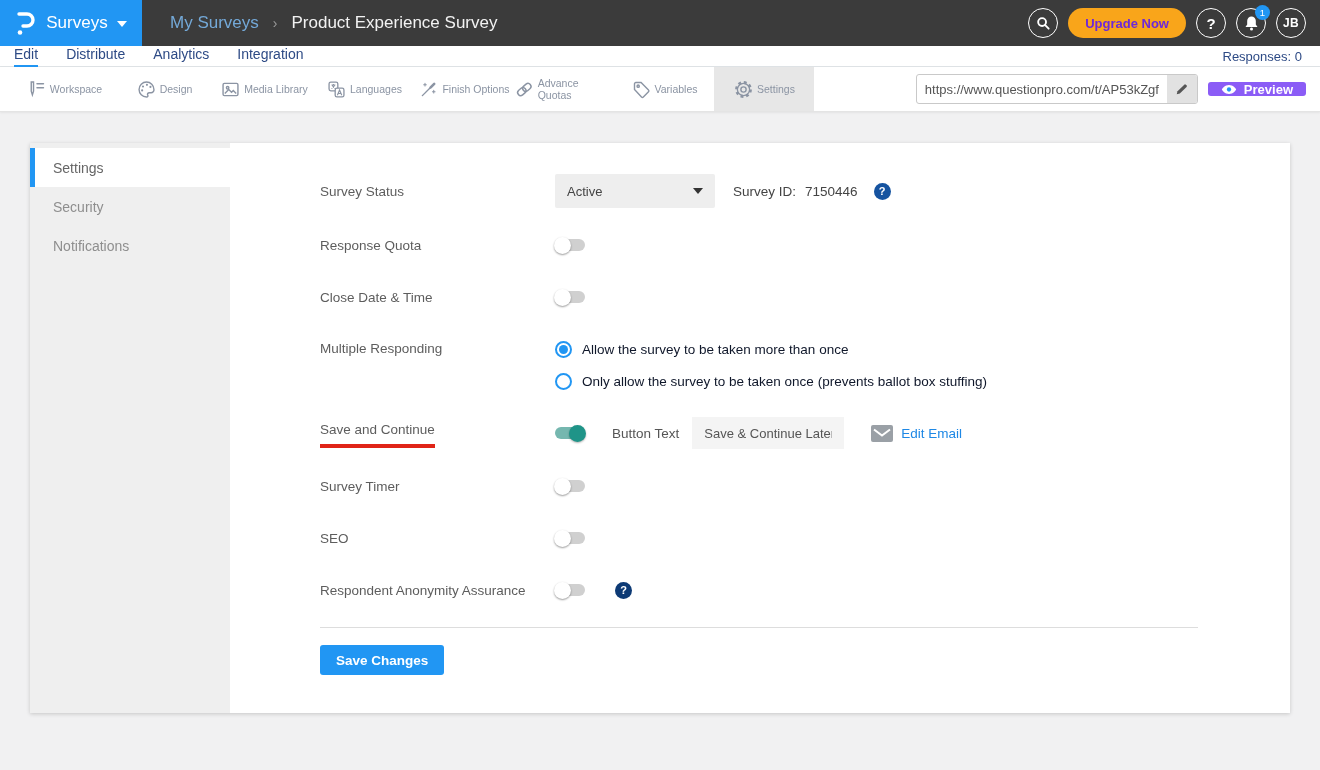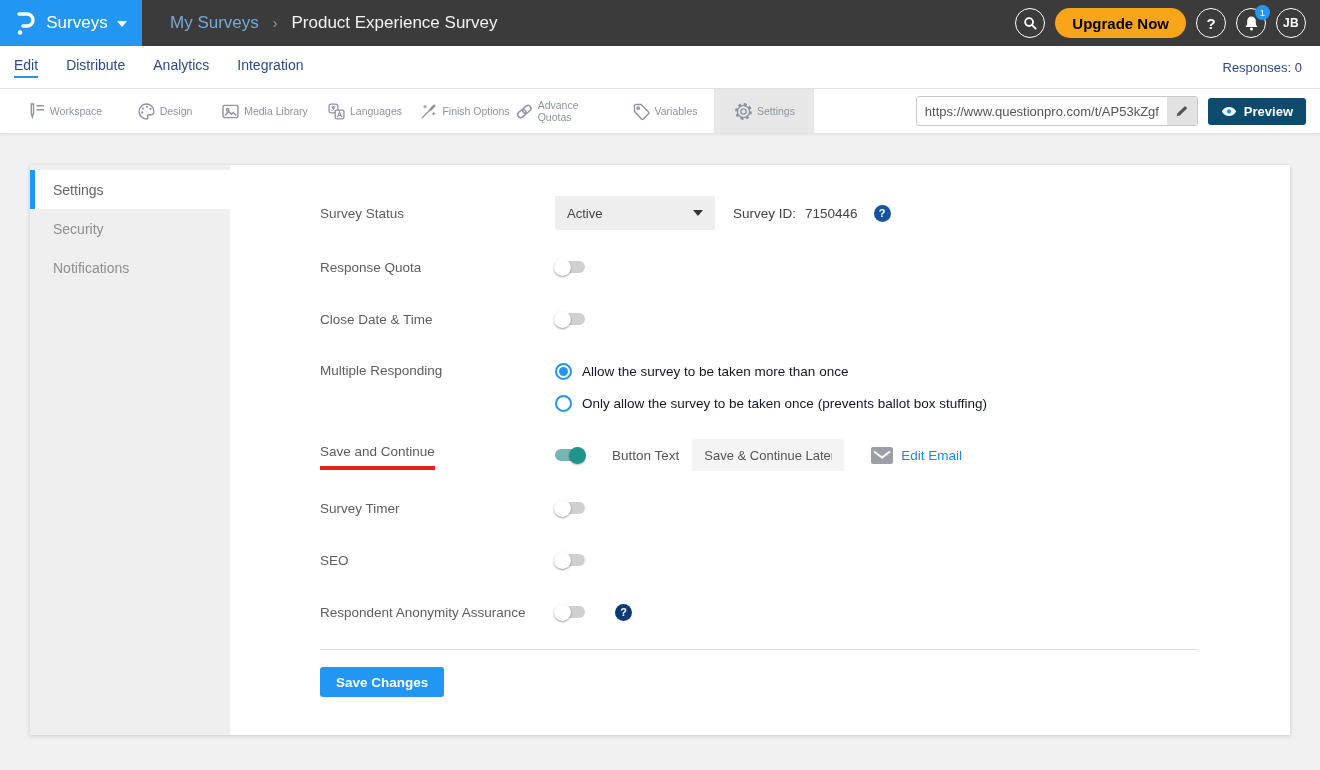--- a/index.html
+++ b/index.html
@@ -14,42 +14,42 @@
   .logo-caret { width:0; height:0; border-left:5px solid transparent; border-right:5px solid transparent; border-top:6px solid #fff; margin-top:2px; }
   .breadcrumb { display:flex; align-items:center; margin-left:28px; gap:14px; }
   .bc-link { color:#74a9d8; font-size:17px; cursor:pointer; }
   .bc-sep { color:#9a9a9a; font-size:14px; }
   .bc-current { color:#f2f2f2; font-size:17px; }
   .header-right { margin-left:auto; display:flex; align-items:center; gap:10px; margin-right:14px; }
   .hicon { width:30px; height:30px; border:1.5px solid #fff; border-radius:50%; display:flex; align-items:center; justify-content:center; color:#fff; cursor:pointer; position:relative; }
   .hicon svg { display:block; }
   .hicon.help { font-size:15px; font-weight:bold; }
   .badge { position:absolute; top:-4px; right:-5px; min-width:15px; height:15px; border-radius:8px; background:#2196f3; color:#fff; font-size:9.5px; display:flex; align-items:center; justify-content:center; padding:0 3px; }
-  .upgrade-btn { height:30px; border-radius:15px; background:#f9a51a; color:#000000; font-size:15px; font-weight:bold; border:none; padding:0 17px; cursor:pointer; font-family:inherit; }
+  .upgrade-btn { height:30px; border-radius:15px; background:#f9a51a; color:#6d28d9; font-size:13px; font-weight:bold; border:none; padding:0 17px; cursor:pointer; font-family:inherit; }
   .avatar { font-size:12px; font-weight:bold; letter-spacing:.3px; }
 
   
-  .nav-row { height:43px; background:#fff; display:flex; align-items:center; border-bottom:1px solid #dfe3e6; }
+  .nav-row { height:21px; background:#fff; display:flex; align-items:center; border-bottom:1px solid #dfe3e6; }
   .nav-tabs { display:flex; margin-left:14px; gap:28px; }
   .nav-tab { font-size:14px; color:#2d4a85; cursor:pointer; padding-bottom:3px; }
   .nav-tab.active { border-bottom:2px solid #2196f3; }
   .responses { margin-left:auto; margin-right:18px; font-size:13px; color:#2d4a85; }
 
   
   .toolbar { height:45px; background:#fff; display:flex; align-items:stretch; border-bottom:1px solid #e4e4e4; box-shadow:0 1px 2px rgba(0,0,0,.06); position:relative; }
   .tool-items { display:flex; margin-left:14px; }
   .tool-item { width:100px; display:flex; flex-direction:row; align-items:center; justify-content:center; gap:3px; cursor:pointer; color:#858fa1; }
   .tool-item.selected { background:#e7e7e7; }
   .tool-item svg { display:block; }
   .tool-label { font-size:10.5px; color:#8b94a3; }
   .toolbar-right { margin-left:auto; display:flex; align-items:center; gap:10px; margin-right:14px; }
   .url-box { width:282px; height:30px; border:1px solid #c9c9c9; border-radius:3px; background:#fff; display:flex; align-items:center; overflow:hidden; }
   .url-input { flex:1; border:none; outline:none; font-size:13px; color:#555; padding:0 8px; font-family:inherit; background:transparent; min-width:0; }
   .url-edit { width:30px; height:30px; background:#e2e2e2; display:flex; align-items:center; justify-content:center; cursor:pointer; flex:none; }
-  .preview-btn { height:27px; background:#0c4a6e; border:none; border-radius:3px; color:#fff; font-size:13px; font-weight:bold; display:flex; align-items:center; gap:7px; padding:0 13px; cursor:pointer; font-family:inherit; }
+  .preview-btn { height:14px; background:#8b5cf6; border:none; border-radius:3px; color:#fff; font-size:13px; font-weight:bold; display:flex; align-items:center; gap:7px; padding:0 13px; cursor:pointer; font-family:inherit; }
 
   
   .main { padding:31px 30px 0 30px; }
   .card { background:#fff; height:570px; box-shadow:0 1px 4px rgba(0,0,0,.18); display:flex; }
   .side { width:200px; background:#efefef; flex:none; padding-top:5px; }
   .side-item { height:39px; display:flex; align-items:center; padding-left:18px; font-size:14px; color:#8e8e8e; cursor:pointer; border-left:5px solid transparent; }
   .side-item.active { background:#fff; border-left-color:#2196f3; color:#666; }
 
   .content { flex:1; padding:31px 0 0 90px; }
   .frow { display:flex; align-items:center; min-height:30px; margin-bottom:22px; }

